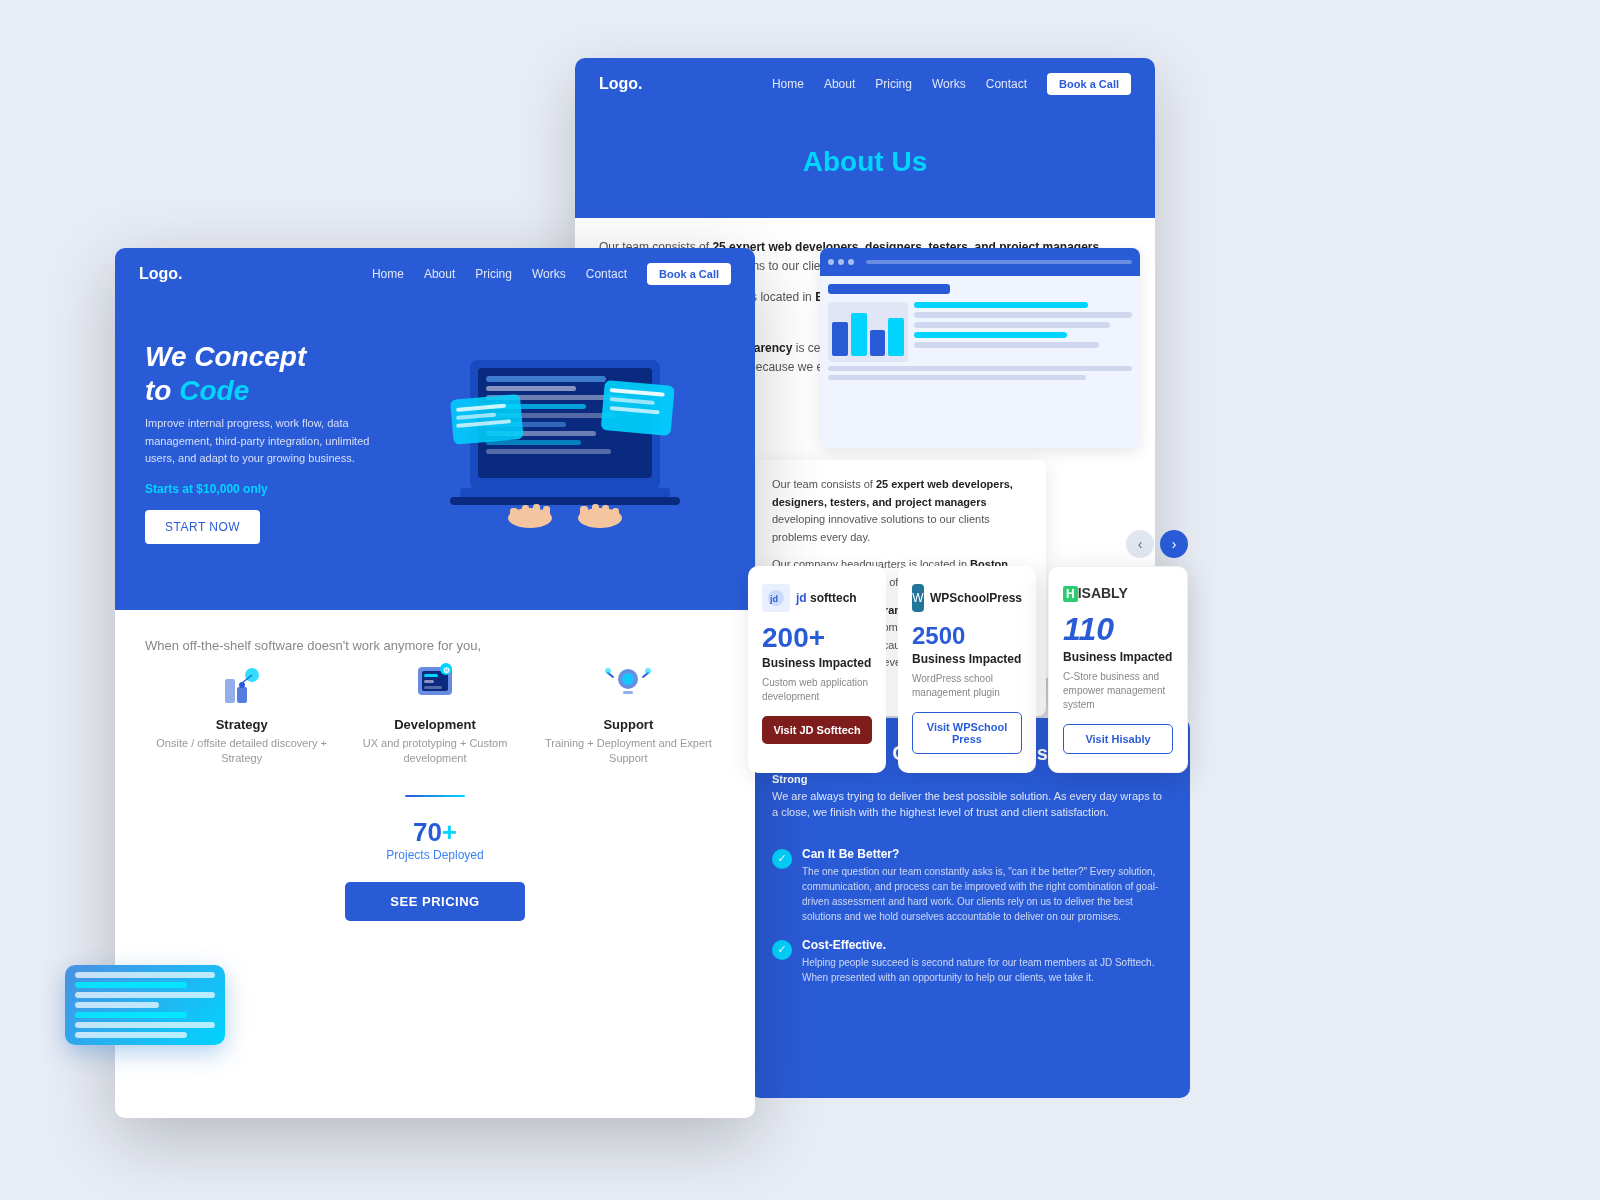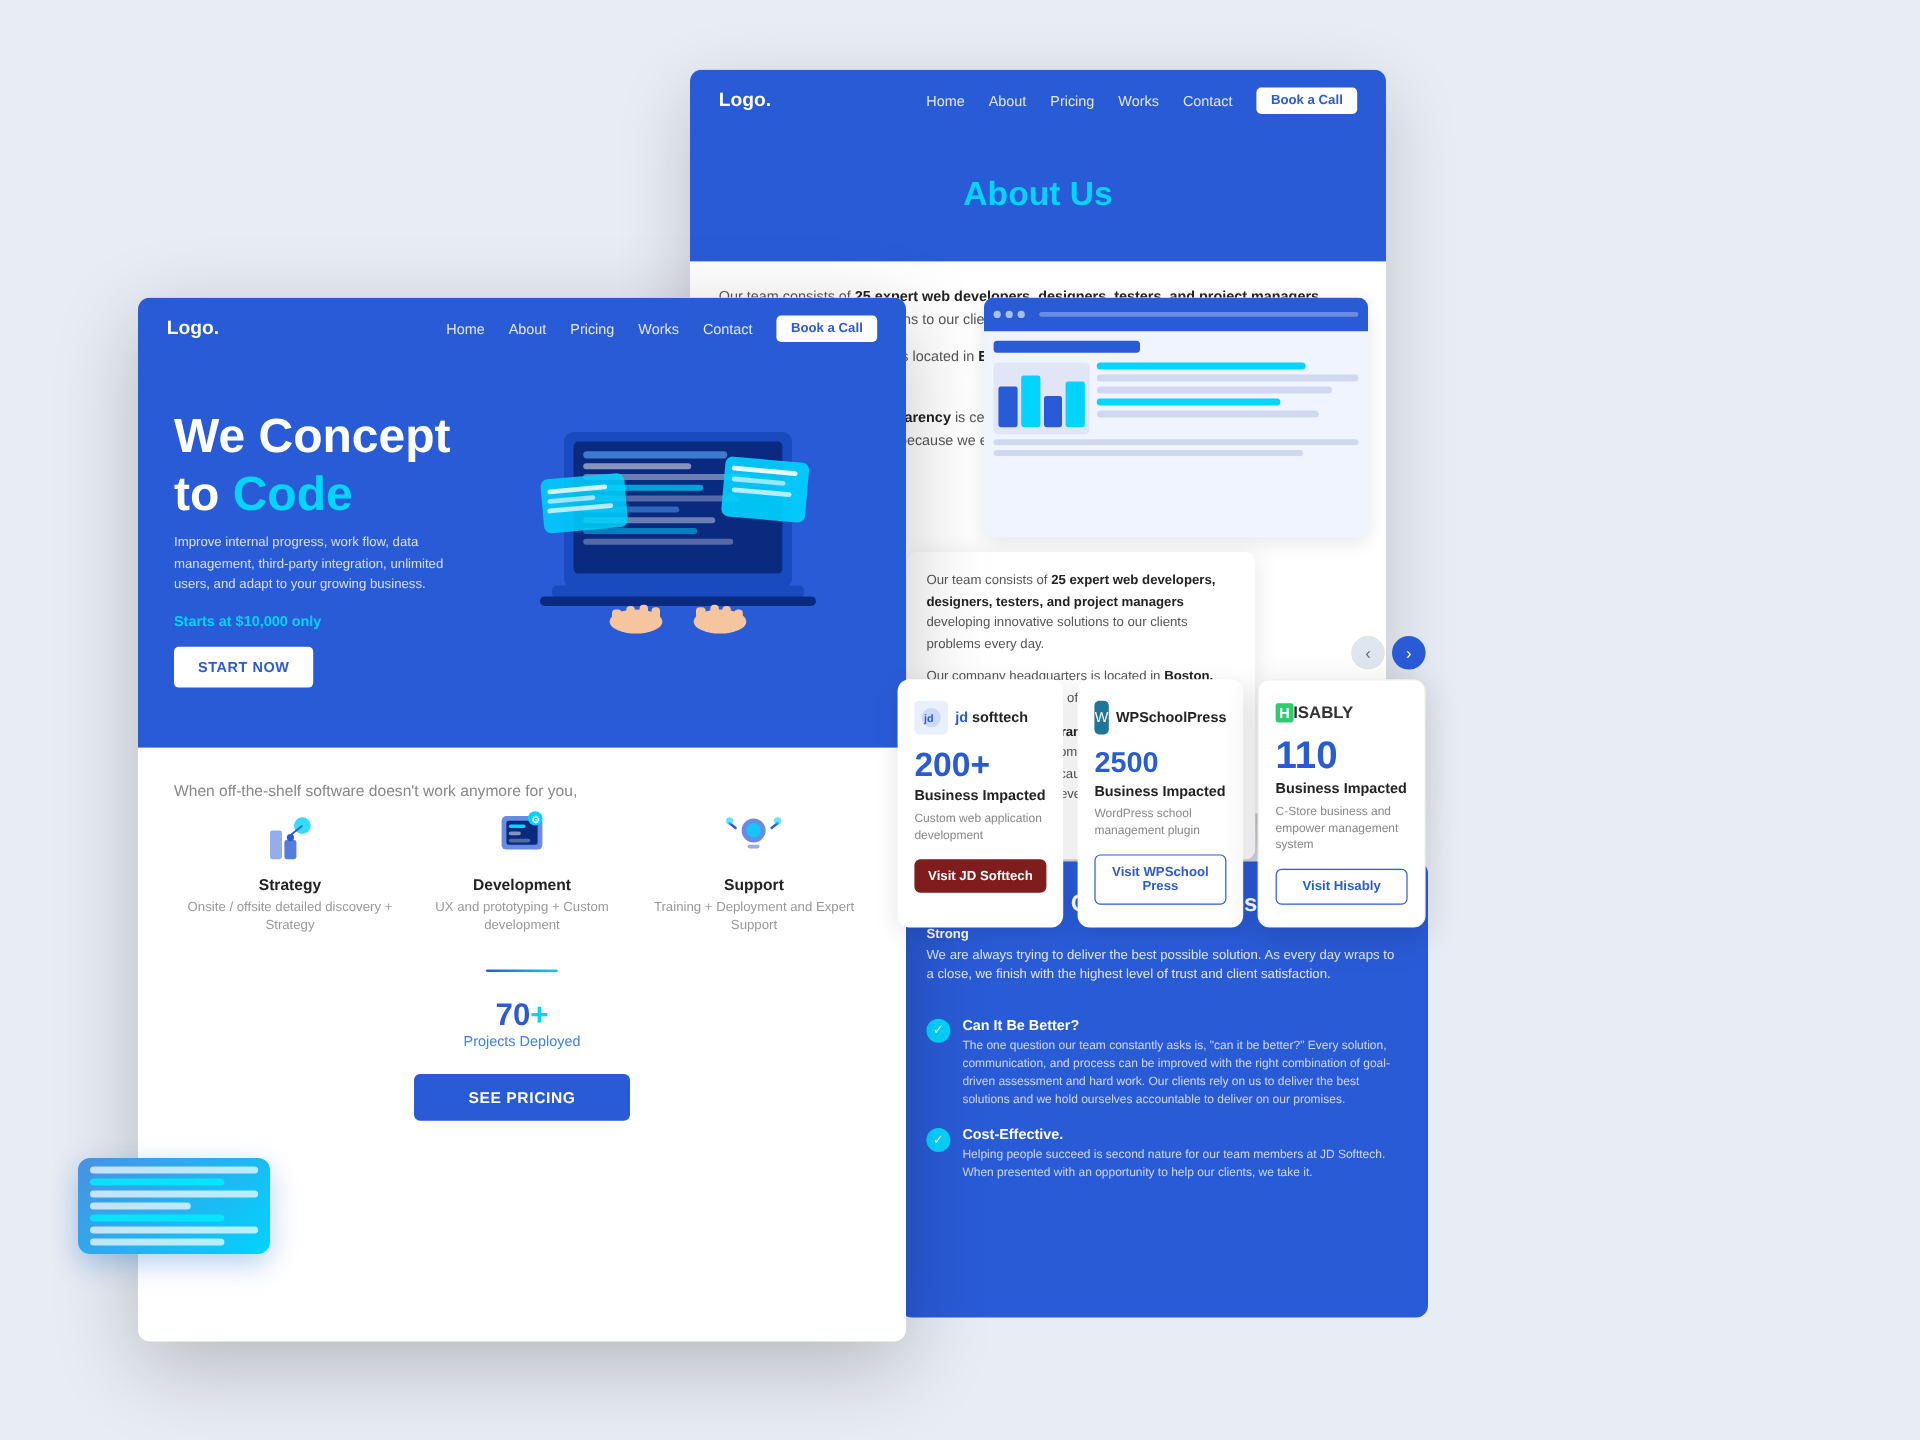--- a/index.html
+++ b/index.html
@@ -146,24 +146,25 @@
       padding: 40px 30px 50px;
       display: flex;
       align-items: flex-start;
       gap: 20px;
       position: relative;
       min-height: 310px;
     }
     .wf-hero-text { flex: 0 0 240px; }
     .wf-hero h1 {
       color: #fff;
-      font-size: 40px;
+      font-size: 28px;
       font-weight: 700;
       line-height: 1.2;
       margin-bottom: 8px;
+      font-style: italic;
     }
     .wf-hero h1 span { color: #00d4ff; }
     .wf-hero-desc {
       color: rgba(255,255,255,0.8);
       font-size: 11px;
       line-height: 1.6;
       margin-bottom: 14px;
     }
     .wf-price {
       color: #00d4ff;
@@ -171,21 +172,21 @@
       font-weight: 600;
       margin-bottom: 14px;
     }
     .wf-start-btn {
       background: #fff;
       color: #2a5bd7;
       border: none;
       border-radius: 4px;
       padding: 10px 20px;
       font-size: 12px;
-      font-weight: 700;
+      font-weight: 400;
       cursor: pointer;
       letter-spacing: 0.5px;
     }
     .wf-hero-img {
       flex: 1;
       display: flex;
       justify-content: center;
       align-items: center;
       padding-top: 10px;
     }
@@ -800,21 +801,21 @@
       <div class="cc-desc">WordPress school management plugin</div>
       <button class="cc-visit-btn outline">Visit WPSchool Press</button>
     </div>
 
     <div class="cc-card featured">
       <div class="cc-logo-area">
         <span class="hisably-logo">
           <span>H</span>ISABLY
         </span>
       </div>
-      <div class="cc-number" style="color:#2a5bd7;font-size:32px;">110</div>
+      <div class="cc-number" style="color:#2a5bd7;font-size:32px;font-style:italic;">110</div>
       <div class="cc-label">Business Impacted</div>
       <div class="cc-desc">C-Store business and empower management system</div>
       <button class="cc-visit-btn outline">Visit Hisably</button>
     </div>
   </div>
 </div>
 
 <div class="core-values-section">
   <div class="cv-title">Our Core Values</div>
 

